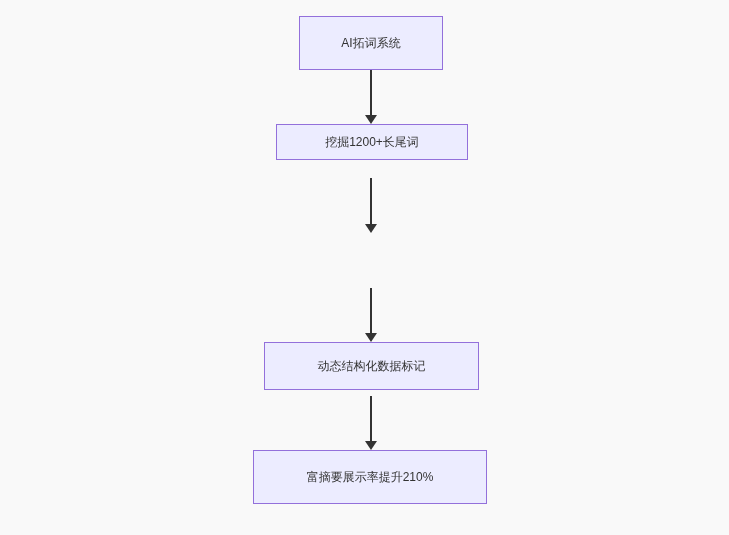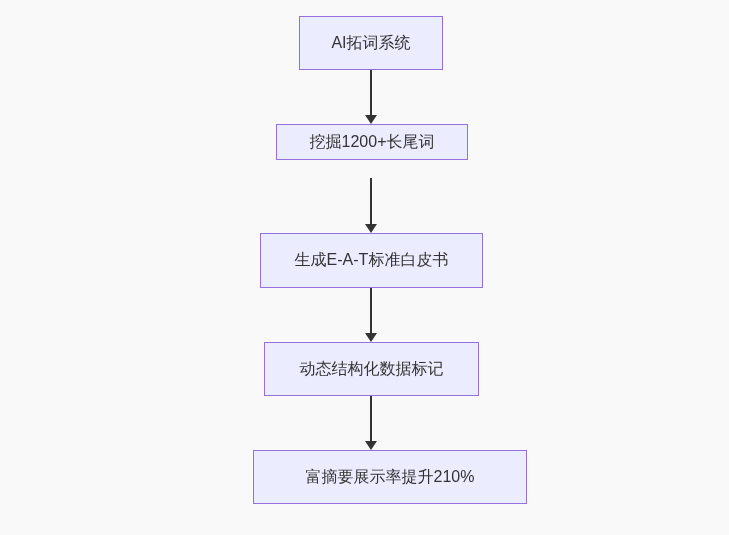--- a/index.html
+++ b/index.html
@@ -13,21 +13,21 @@
     height: 535px;
     background: var(--bg, #f9f9f9);
     overflow: hidden;
   }
   .flow-node {
     position: absolute;
     box-sizing: border-box;
     background: var(--node-fill, #ececff);
     border: 1px solid var(--node-border, #9370db);
     color: var(--text-color, #333333);
-    font-size: 16px;
+    font-size: 12px;
     display: flex;
     align-items: center;
     justify-content: center;
     text-align: center;
     white-space: nowrap;
   }
   .flow-arrow {
     position: absolute;
     width: 14px;
     margin-left: -7px; 
@@ -65,35 +65,32 @@
 
   <div class="flow-node" style="left:276px; top:124px; width:192px; height:36px;">
     <span>挖掘1200+长尾词</span>
   </div>
 
   <div class="flow-arrow" style="left:371px; top:178px; height:55px;">
     <div class="shaft"></div>
     <div class="head"></div>
   </div>
 
-  <div class="flow-node" style="left:260px; top:233px; width:223px; height:55px;">
-    <span>生成E-A-T标准白皮书</span>
-  </div>
 
   <div class="flow-arrow" style="left:371px; top:288px; height:54px;">
     <div class="shaft"></div>
     <div class="head"></div>
   </div>
 
-  <div class="flow-node" style="left:264px; top:342px; width:215px; height:54px;">
+  <div class="flow-node" style="left:264px; top:342px; width:215px; height:48px;">
     <span>动态结构化数据标记</span>
   </div>
 
   <div class="flow-arrow" style="left:371px; top:396px; height:54px;">
     <div class="shaft"></div>
     <div class="head"></div>
   </div>
 
-  <div class="flow-node" style="left:253px; top:450px; width:274px; height:54px;">
+  <div class="flow-node" style="left:253px; top:450px; width:234px; height:54px;">
     <span>富摘要展示率提升210%</span>
   </div>
 
 </div>
 
 </body></html>

